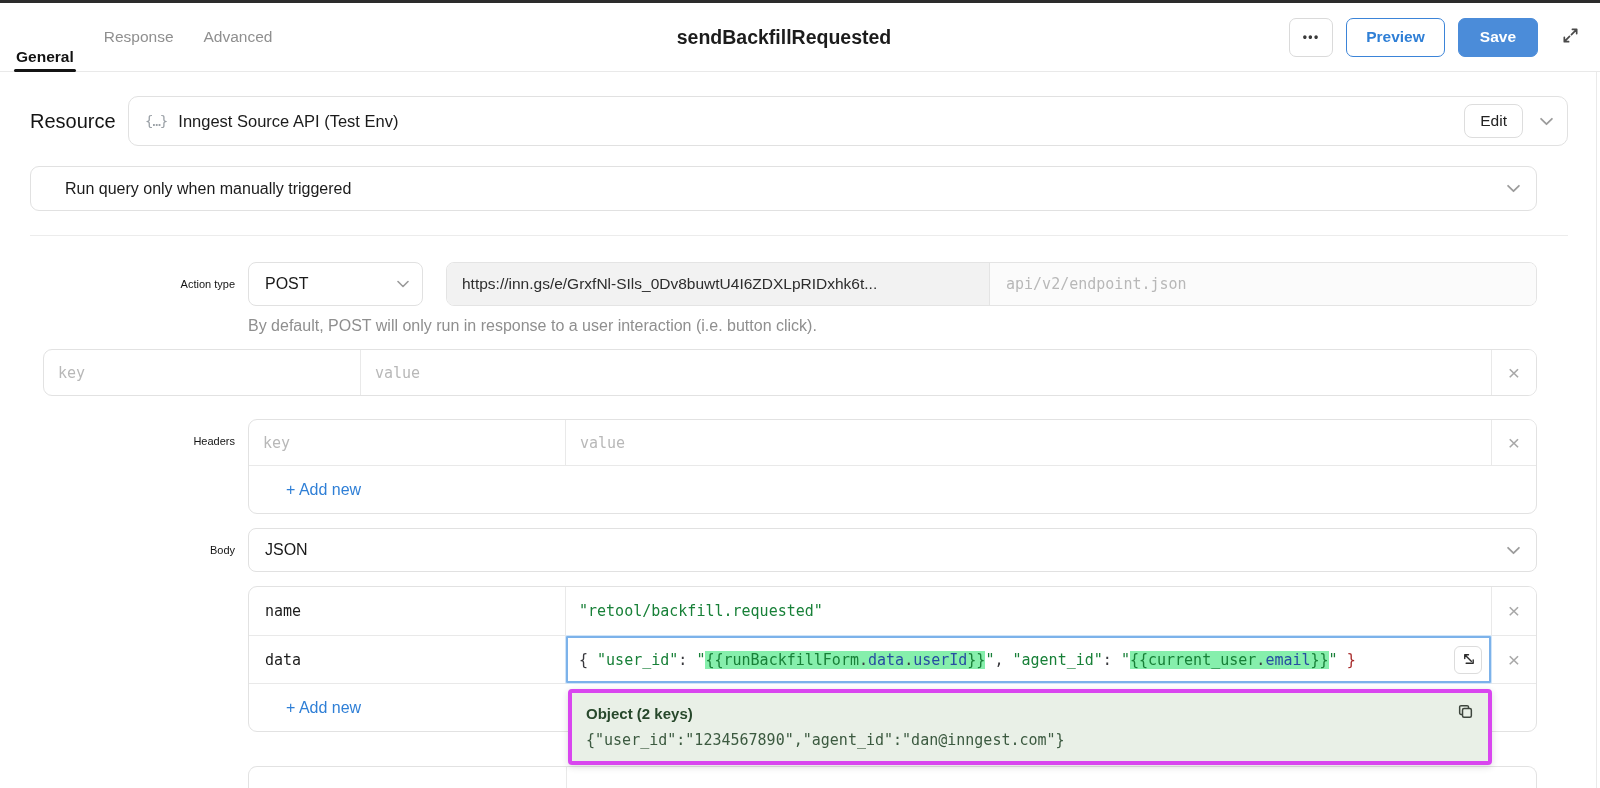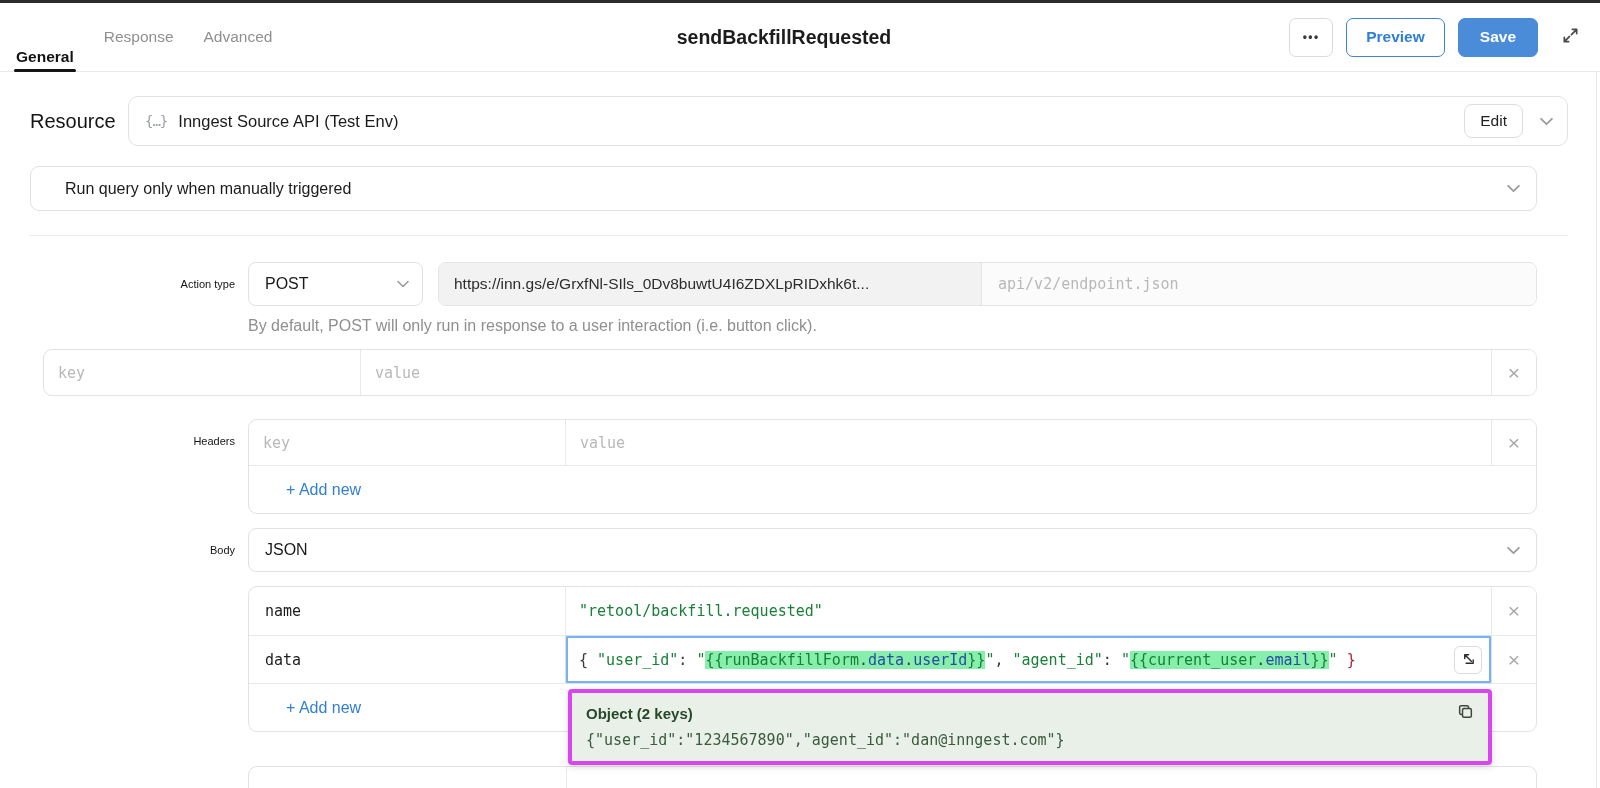--- a/index.html
+++ b/index.html
@@ -56,21 +56,21 @@
 
   .section-divider { margin:24px 32px 0 30px; height:1px; background:#ececec; }
 
   
   .form { margin:26px 63px 0 30px; }
   .row { display:flex; align-items:flex-start; }
   .row + .row { margin-top:14px; }
   .row-label { flex:0 0 205px; text-align:right; font-size:11px; color:#141414; }
   .row-content { flex:1; margin-left:13px; min-width:0; }
 
-  .action-content { display:flex; gap:15px; }
+  .action-content { display:flex; gap:23px; }
   .method-select { flex:0 0 175px; height:44px; border:1px solid #e1e1e1; border-radius:8px;
                    display:flex; align-items:center; padding:0 13px 0 16px; font-size:16px;
                    color:#1a1a1a; cursor:pointer; background:#fff; }
   .method-select .chev { margin-left:auto; display:flex; align-items:center; }
   .url-compound { flex:1; height:44px; border:1px solid #e4e4e4; border-radius:8px;
                   display:flex; overflow:hidden; min-width:0; }
   .url-base { flex:0 0 542px; background:#f2f2f2; display:flex; align-items:center;
               padding:0 15px; font-size:15.5px; color:#2d2d2d; white-space:nowrap;
               overflow:hidden; }
   .url-path { flex:1; background:#fbfbfb; border-left:1px solid #e4e4e4; display:flex;

